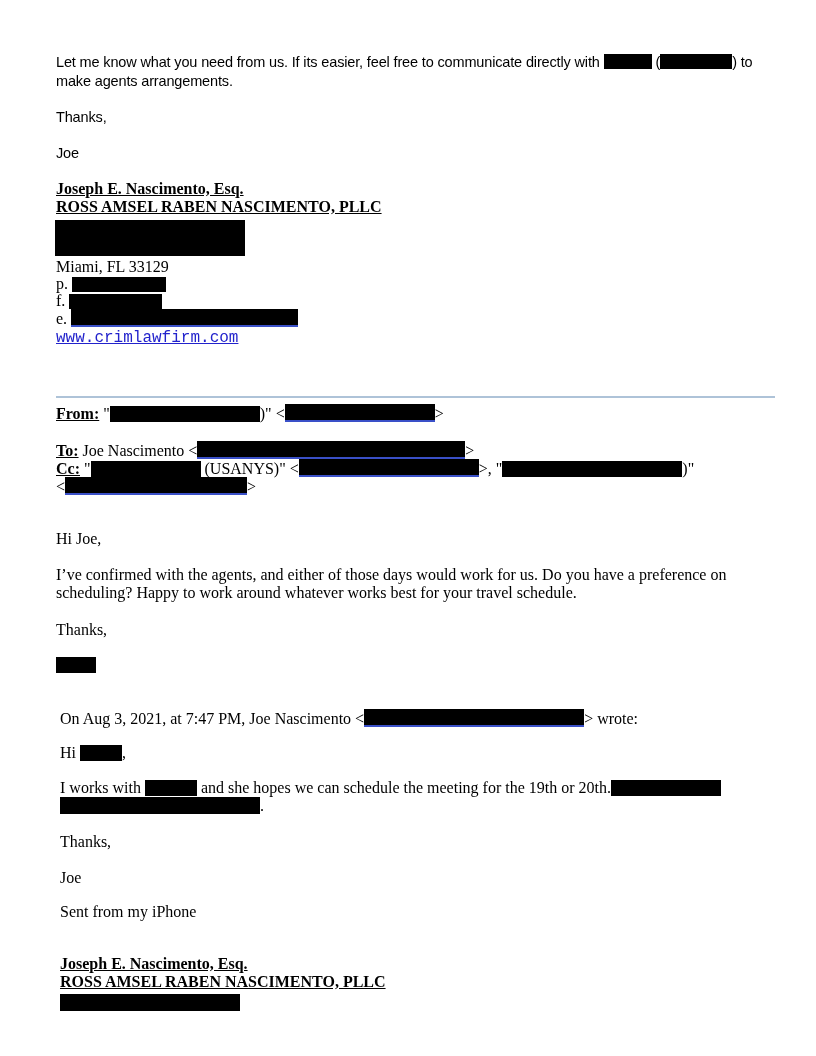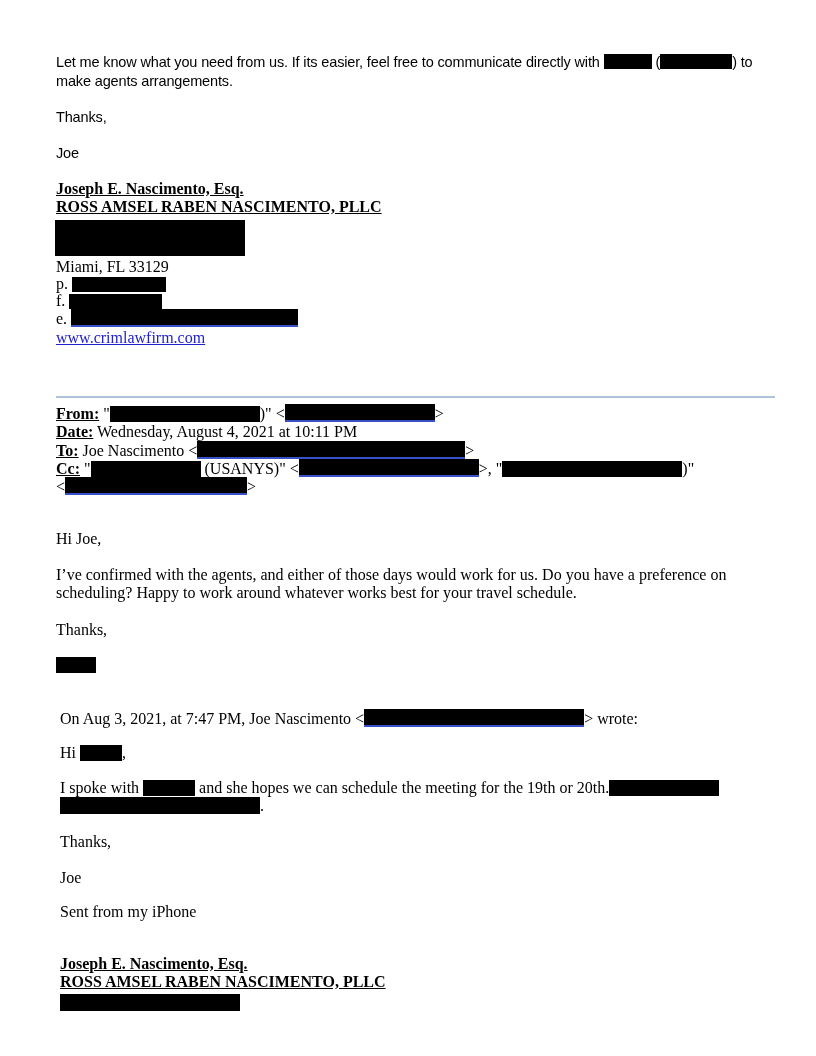--- a/index.html
+++ b/index.html
@@ -37,39 +37,38 @@
   <div class="ln sans" style="top:108px; left:56px;">Thanks,</div>
   <div class="ln sans" style="top:144px; left:56px;">Joe</div>
 
   <div class="ln b" style="top:180px; left:56px;">Joseph E. Nascimento, Esq.</div>
   <div class="ln b" style="top:198px; left:56px;">ROSS AMSEL RABEN NASCIMENTO, PLLC</div>
   <div class="ln" style="top:220px; left:55px;"><span class="redact" style="width: 190px; height: 36px;"></span></div>
   <div class="ln" style="top:258px; left:56px;">Miami, FL 33129</div>
   <div class="ln" style="top:275px; left:56px;"><span>p. </span><span class="redact" style="width: 94px; height: 15px;"></span></div>
   <div class="ln" style="top:292px; left:56px;"><span>f. </span><span class="redact" style="width: 93px; height: 15px;"></span></div>
   <div class="ln" style="top:309px; left:56px;"><span>e. </span><span class="redact ul" style="width: 227px; height: 16px;"></span></div>
-  <div class="ln" style="top:329px; left:56px;"><a class="link">www.crimlawfirm.com</a></div>
+  <div class="ln" style="top:329px; left:56px;font-family:Liberation Mono, monospace;"><a class="link">www.crimlawfirm.com</a></div>
 
   <div class="sep" style="top:396px; left:56px; width:719px;"></div>
 
   <div class="ln" style="top:404px; left:56px;"><span class="b">From:</span><span> "</span><span class="redact" style="width: 150px; height: 16px;"></span><span>)" &lt;</span><span class="redact ul" style="width: 150px; height: 16px;"></span><span>&gt;</span></div>
-  <div class="ln" style="top:423px; left:56px;"><span class="b">Date:</span><span> Wednesday, August 4, 2021 at 10:11 PM</span></div>
   <div class="ln" style="top:441px; left:56px;"><span class="b">To:</span><span> Joe Nascimento &lt;</span><span class="redact ul" style="width: 268px; height: 16px;"></span><span>&gt;</span></div>
   <div class="ln" style="top:459px; left:56px;"><span class="b">Cc:</span><span> "</span><span class="redact" style="width: 110px; height: 16px;"></span><span> (USANYS)" &lt;</span><span class="redact ul" style="width: 180px; height: 16px;"></span><span>&gt;, "</span><span class="redact" style="width: 180px; height: 16px;"></span><span>)"</span></div>
   <div class="ln" style="top:477px; left:56px;"><span>&lt;</span><span class="redact ul" style="width: 182px; height: 16px;"></span><span>&gt;</span></div>
 
   <div class="ln" style="top:530px; left:56px;">Hi Joe,</div>
   <div class="ln" style="top:584px; left:56px;">scheduling? Happy to work around whatever works best for your travel schedule.</div>
   <div class="ln" style="top:566px; left:56px;">I’ve confirmed with the agents, and either of those days would work for us. Do you have a preference on</div>
   <div class="ln" style="top:621px; left:56px;">Thanks,</div>
   <div class="ln" style="top:656px; left:56px;"><span class="redact" style="width: 40px; height: 16px;"></span></div>
 
   <div class="ln" style="top:709px; left:60px;"><span>On Aug 3, 2021, at 7:47 PM, Joe Nascimento &lt;</span><span class="redact ul" style="width: 220px; height: 16px;"></span><span>&gt; wrote:</span></div>
   <div class="ln" style="top:744px; left:60px;"><span>Hi </span><span class="redact" style="width: 42px; height: 16px;"></span><span>,</span></div>
-  <div class="ln" style="top:779px; left:60px;"><span>I spoke with </span><span class="redact" style="width: 52px; height: 16px;"></span><span> and she hopes we can schedule the meeting for the 19th or 20th.</span><span class="redact" style="width: 110px; height: 16px;"></span></div>
+  <div class="ln" style="top:779px; left:60px;"><span>I works with </span><span class="redact" style="width: 52px; height: 16px;"></span><span> and she hopes we can schedule the meeting for the 19th or 20th.</span><span class="redact" style="width: 110px; height: 16px;"></span></div>
   <div class="ln" style="top:797px; left:60px;"><span class="redact" style="width: 200px; height: 17px;"></span><span>.</span></div>
   <div class="ln" style="top:833px; left:60px;">Thanks,</div>
   <div class="ln" style="top:869px; left:60px;">Joe</div>
   <div class="ln" style="top:903px; left:60px;">Sent from my iPhone</div>
 
   <div class="ln b" style="top:955px; left:60px;">Joseph E. Nascimento, Esq.</div>
   <div class="ln b" style="top:973px; left:60px;">ROSS AMSEL RABEN NASCIMENTO, PLLC</div>
   <div class="ln" style="top:994px; left:60px;"><span class="redact" style="width: 180px; height: 17px;"></span></div>
 
 </div>

